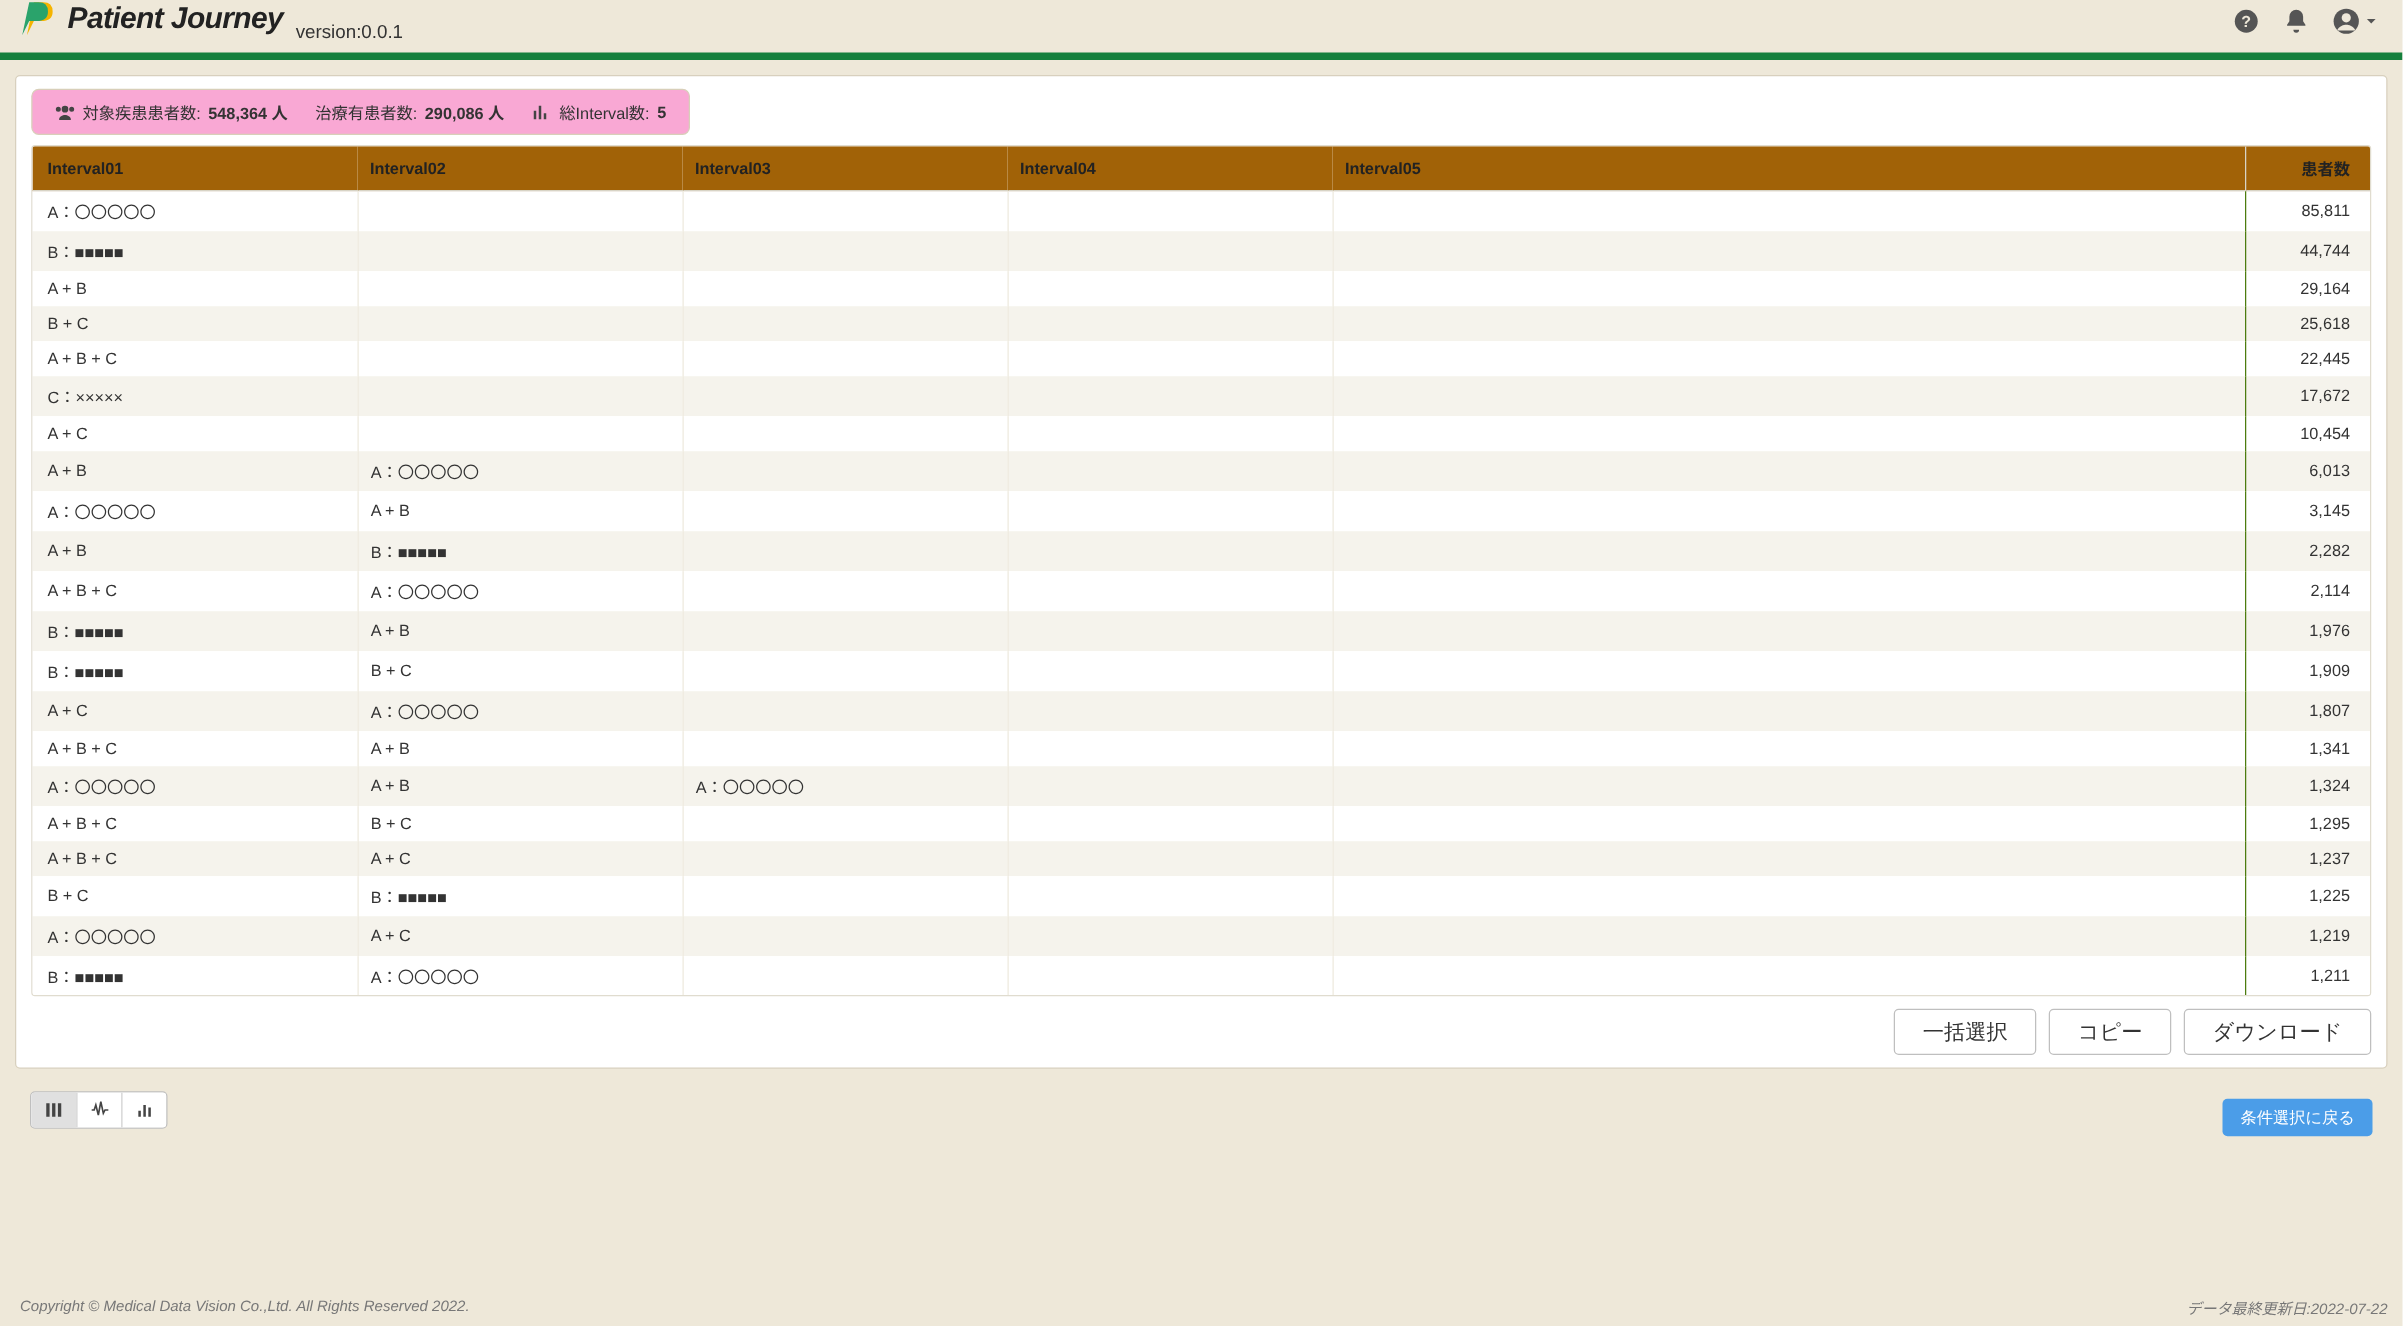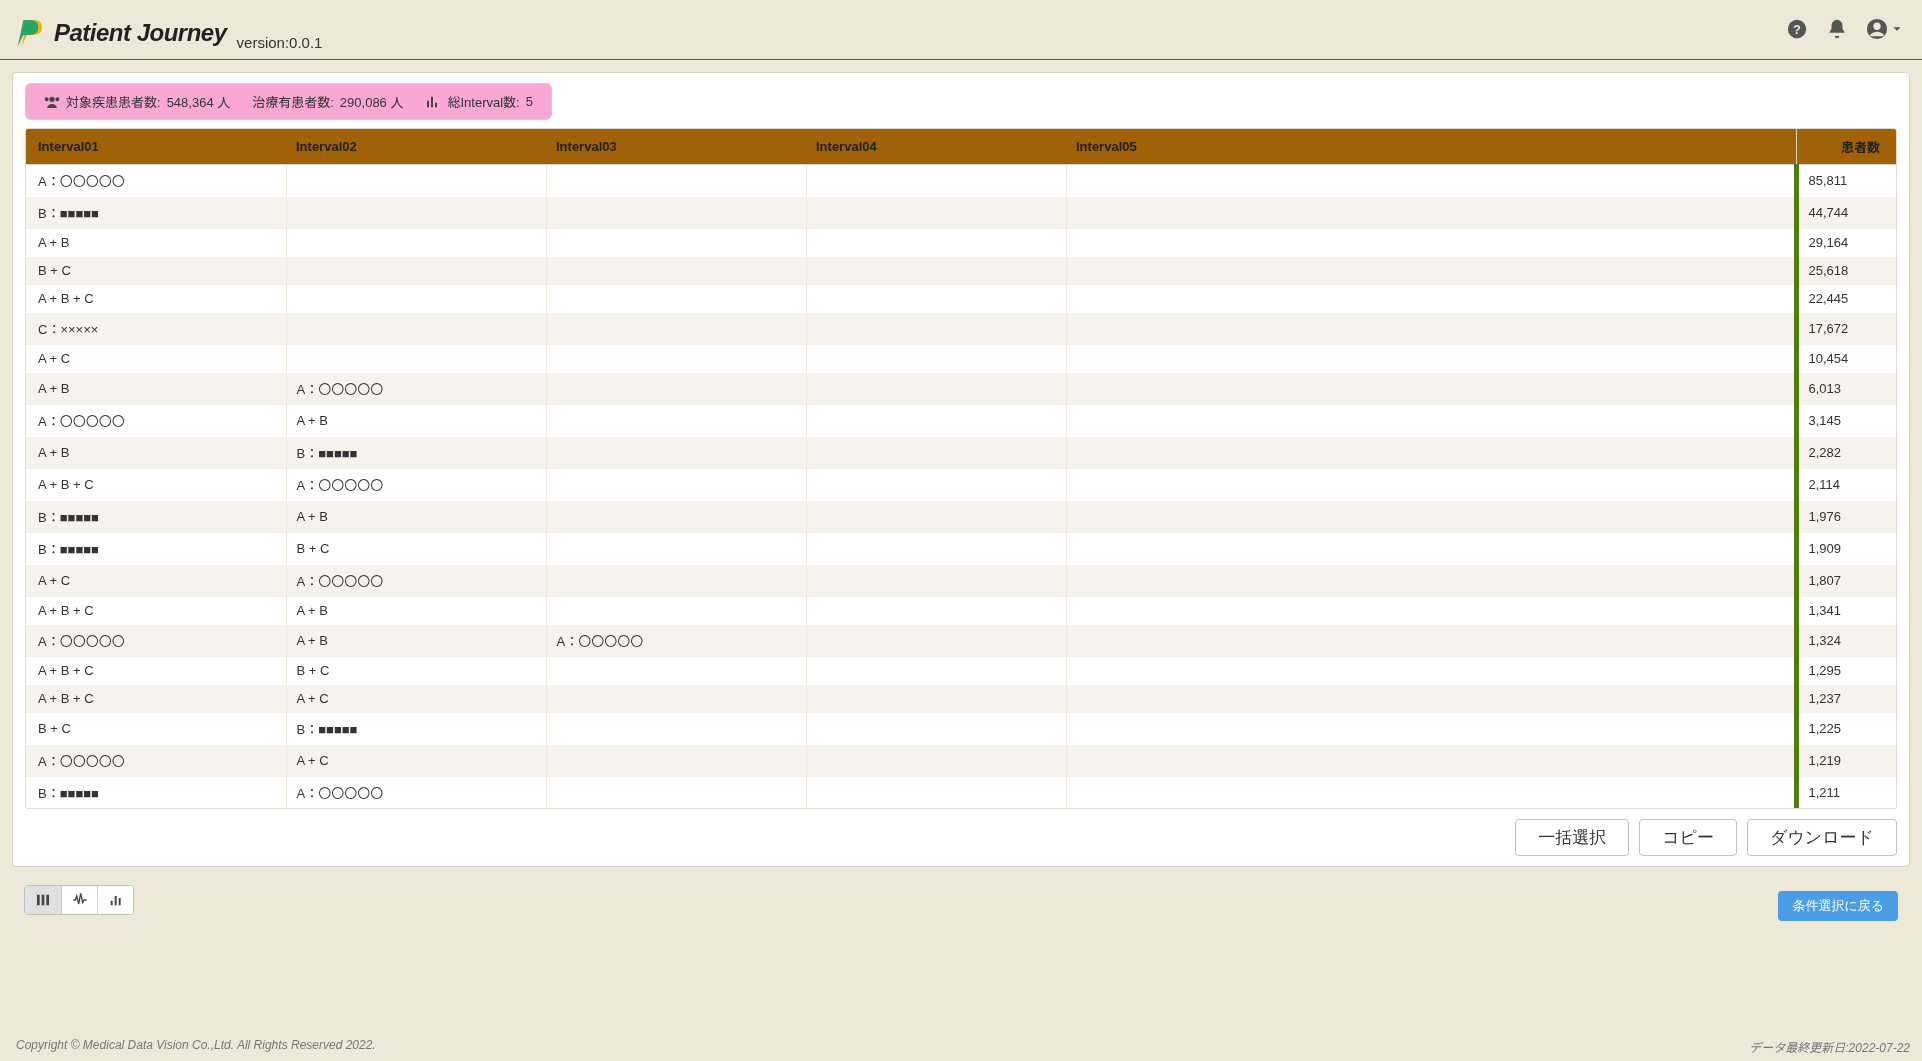--- a/index.html
+++ b/index.html
@@ -9,24 +9,24 @@
       color:#333;
       font-size:13px;
       width:1922px;
       min-height:1061px;
       display:flex;
       flex-direction:column;
     }
     
     .app-header{
       display:flex;
-      align-items:flex-start;
+      align-items:center;
       justify-content:space-between;
-      padding:18px 18px 8px 14px;
-      border-bottom:1px solid #15803d;
+      padding:0 18px 8px 14px;
+      border-bottom:6px solid #15803d;
     }
     .app-header-left{ display:flex; align-items:baseline; gap:6px;}
     .logo{
       display:flex; align-items:center; gap:10px;
     }
     .logo-mark{
       width:30px; height:30px; position:relative;
     }
     .logo-mark svg{display:block;}
     .logo-text{
@@ -62,21 +62,21 @@
     .stat-pill{
       display:flex; align-items:center; gap:22px;
       background:#f9a8d4;
       border:1px solid #d8cfb9;
       border-radius:6px;
       padding:8px 18px;
       font-size:13px; color:#333;
     }
     .stat-item{display:flex; align-items:center; gap:6px;}
     .stat-icon{width:16px;height:16px;fill:#444;}
-    .stat-item b{font-weight:400;}
+    .stat-item b{font-weight:700;}
 
     
     .table-wrap{
       border:1px solid #e0dccf;
       border-radius:3px;
       overflow:hidden;
       background:#fff;
     }
     table{
       width:100%;
@@ -97,21 +97,21 @@
     tbody tr:nth-child(even){background:#f5f3ec;}
     tbody tr:nth-child(odd){background:#ffffff;}
     tbody td{
       padding:6px 10px;
       height:28px;
       color:#333;
       border-top:1px solid transparent;
       white-space:nowrap;
     }
     tbody td:first-child{padding-left:12px;}
-    tbody td:last-child{padding-right:16px;border-left:5px solid #4d7c0f;font-variant-numeric:tabular-nums;}
+    tbody td:last-child{text-align:right;padding-right:16px;border-left:1px solid #4d7c0f;font-variant-numeric:tabular-nums;}
     tbody td.int2,tbody td.int3,tbody td.int4,tbody td.int5{border-left:1px solid #eeeade;}
     .col-int{width:260px;}
     .col-cnt{width:100px;}
 
     
     .actions{
       display:flex; justify-content:flex-end; gap:10px;
       padding:10px 0 0 0;
     }
     .btn{

